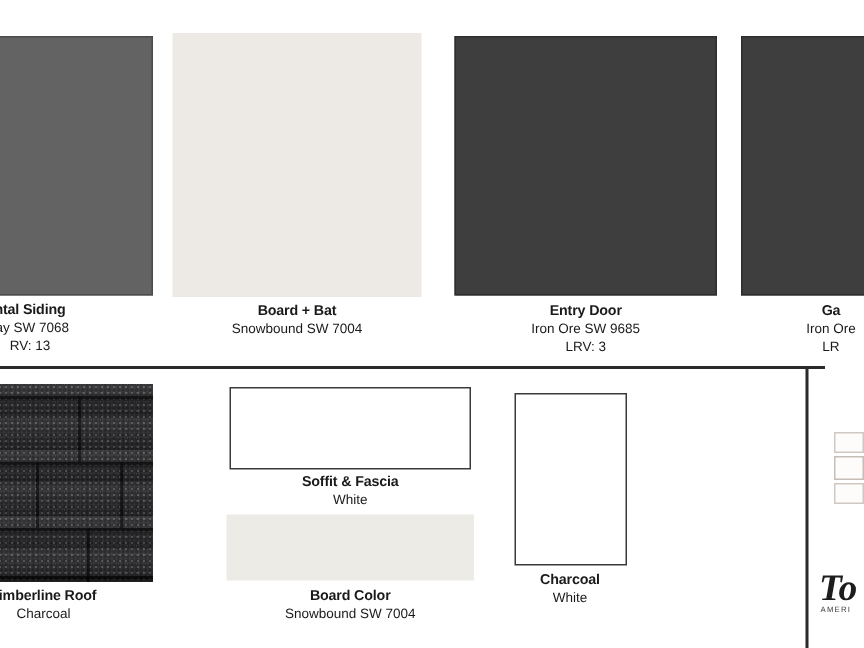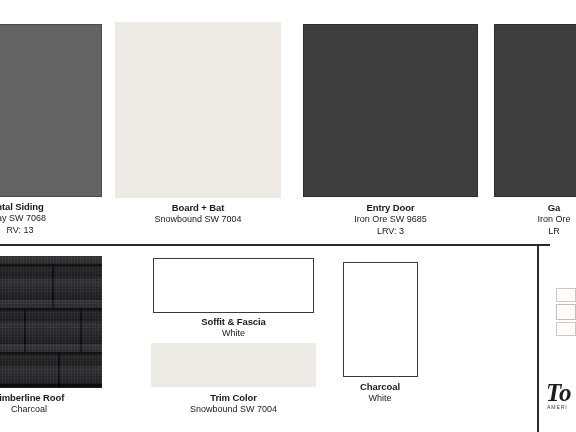--- a/index.html
+++ b/index.html
@@ -362,21 +362,21 @@
   </div>
   <div class="caption cap-soffit">
     <span class="title">Soffit &amp; Fascia</span>
     <span class="sub">White</span>
   </div>
 
   <div class="swatch sw-trim">
     <div class="swatch-fill"></div>
   </div>
   <div class="caption cap-trim">
-    <span class="title">Trim Color</span>
+    <span class="title">Board Color</span>
     <span class="sub">Snowbound SW 7004</span>
   </div>
 
   <div class="swatch sw-windows">
     <div class="swatch-fill"></div>
   </div>
   <div class="caption cap-windows">
     <span class="title">Charcoal</span>
     <span class="sub">White</span>
   </div>

